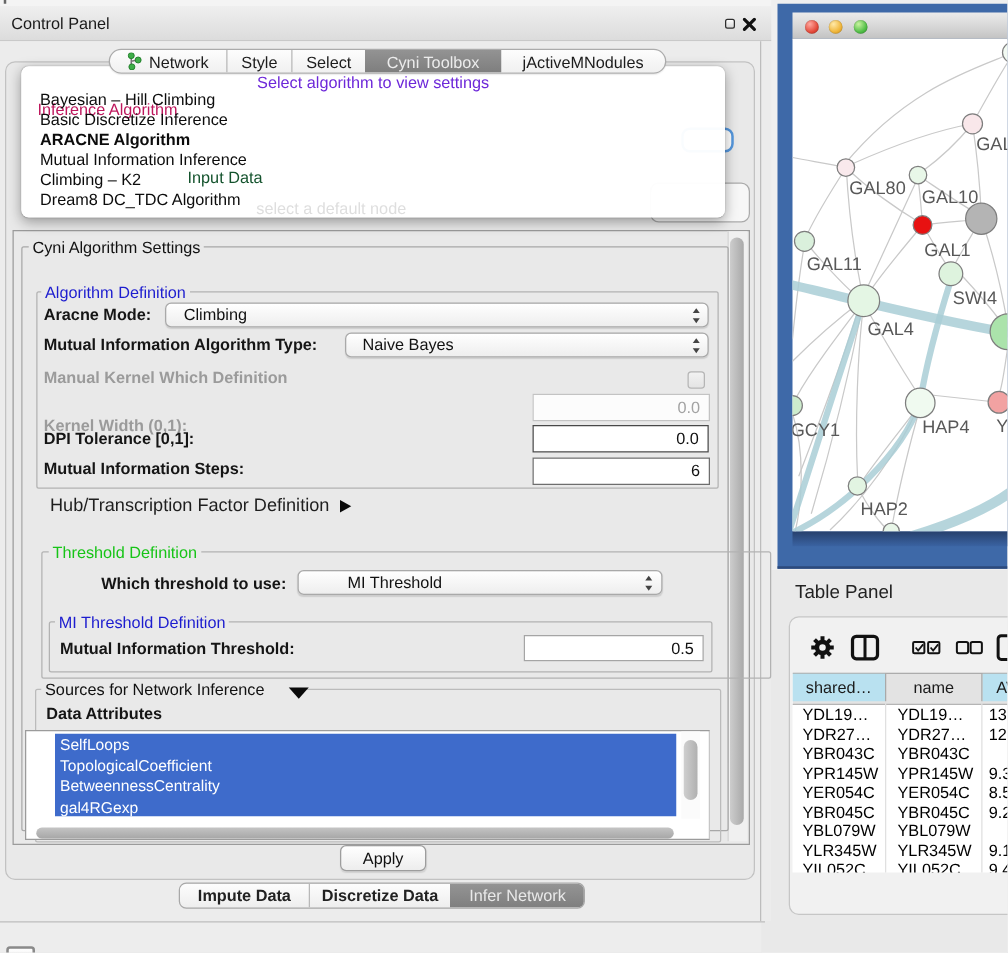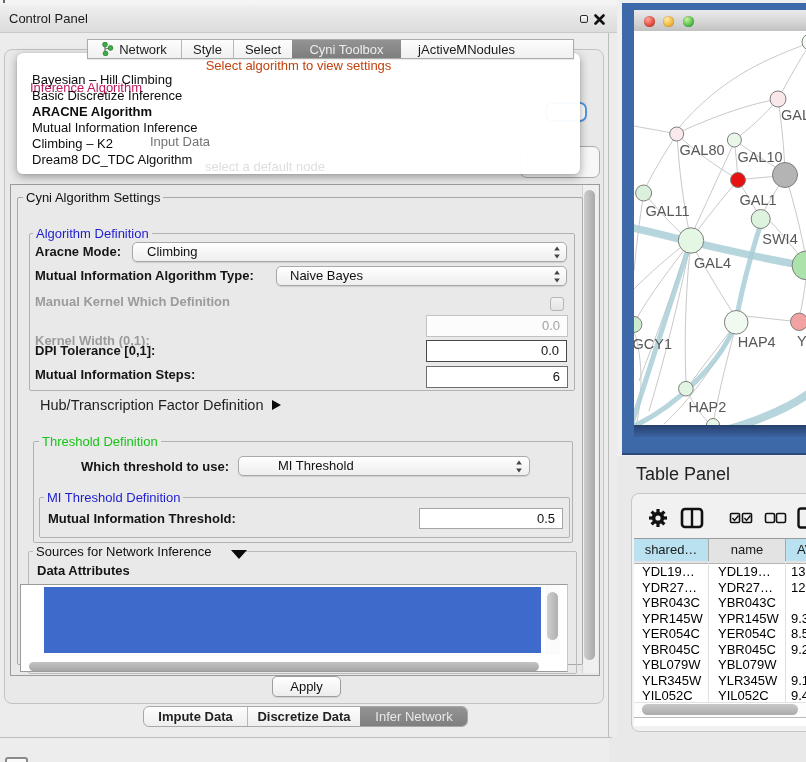--- a/index.html
+++ b/index.html
@@ -20,21 +20,21 @@
 .seg{position:absolute;top:0;height:100%;display:flex;align-items:center;justify-content:center;
      font-size:13px;color:#1c1c1c;}
 .popitem{height:16px;line-height:16px;font-size:13px;color:#0c0c0c;white-space:nowrap;padding-left:14px;}
 </style>
 </head>
 <body>
 
 <div class="ab" style="left:609px;top:0;width:197px;height:762px;background:#efefef;"></div>
 
 <div class="ab" style="left:609px;top:456px;width:197px;height:306px;background:#e9e9e9;"></div>
-<div class="ab lbl" style="left:636px;top:466px;font-size:18px;color:#222;">Table Panel</div>
+<div class="ab lbl" style="left:636px;top:466px;font-size:15px;color:#222;">Table Panel</div>
 
 <div class="ab" style="left:631px;top:493px;width:185px;height:237px;background:#f1f1f1;
      border:1px solid #c6c6c6;border-radius:8px;"></div>
 
 <svg class="ab" style="left:634px;top:502px;" width="172" height="32" viewBox="0 0 172 32">
 
   <g transform="translate(24,16)">
     <g fill="#111">
       <circle r="6.2"></circle>
       <g>
@@ -62,21 +62,21 @@
   </g>
 
   <g stroke="#111" fill="none" stroke-width="1.6">
     <rect x="131.5" y="11.5" width="9" height="9" rx="1.5"></rect>
     <rect x="142.5" y="11.5" width="9" height="9" rx="1.5"></rect>
   </g>
 
   <path d="M178 6.5 h-11 a2.5 2.5 0 0 0 -2.5 2.5 v14 a2.5 2.5 0 0 0 2.5 2.5 h11" fill="none" stroke="#111" stroke-width="2.4"></path>
 </svg>
 
-<div class="ab" style="left:634px;top:538px;width:172px;height:188px;background:#ffffff;overflow:hidden;">
+<div class="ab" style="left:634px;top:538px;width:172px;height:160px;background:#ffffff;overflow:hidden;">
 
   <div class="ab" style="left:0;top:0;width:172px;height:24px;border-top:1px solid #9a9a9a;border-bottom:1px solid #b5b5b5;background:#e3e3e3;"></div>
   <div class="ab" style="left:0px;top:1px;width:74px;height:22px;background:#b9e1f0;"></div>
   <div class="ab" style="left:152px;top:1px;width:20px;height:22px;background:#b9e1f0;"></div>
   <div class="ab" style="left:74px;top:1px;width:1px;height:22px;background:#a9a9a9;"></div>
   <div class="ab" style="left:151px;top:1px;width:1px;height:22px;background:#a9a9a9;"></div>
   <div class="ab" style="left:0;top:4px;width:74px;text-align:center;font-size:13px;color:#1a1a1a;">shared…</div>
   <div class="ab" style="left:75px;top:4px;width:76px;text-align:center;font-size:13px;color:#1a1a1a;">name</div>
   <div class="ab" style="left:163px;top:4px;font-size:13px;color:#1a1a1a;">AV</div>
 
@@ -226,22 +226,22 @@
 <svg class="ab" style="left:594px;top:14px;" width="11" height="11" viewBox="0 0 11 11">
   <path d="M1.5 1.5 L9.5 9.5 M9.5 1.5 L1.5 9.5" stroke="#111" stroke-width="2.6" stroke-linecap="round"></path>
   </svg>
 
 <div class="ab" style="left:0;top:33px;width:617px;height:704px;background:#ececec;"></div>
 <div class="ab" style="left:608px;top:33px;width:1px;height:704px;background:#bdbdbd;"></div>
 <div class="ab" style="left:0;top:737px;width:612px;height:1px;background:#bdbdbd;"></div>
 
 <div class="ab" style="left:4px;top:49px;width:598px;height:653px;background:#e9e9e9;border:1px solid #c2c2c2;border-radius:8px;"></div>
 
-<div class="ab" style="left:87px;top:39px;width:444px;height:18px;z-index:60;border:1px solid #ababab;border-radius:0;
-     background:linear-gradient(#fdfdfd,#f0f0f0);box-shadow:0 1px 1px rgba(0,0,0,0.08);overflow:hidden;padding-left:41px;">
+<div class="ab" style="left:87px;top:39px;width:444px;height:18px;z-index:60;border:1px solid #ababab;border-radius:10px;
+     background:linear-gradient(#fdfdfd,#f0f0f0);box-shadow:0 1px 1px rgba(0,0,0,0.08);overflow:hidden;">
   <div class="seg" style="left:0;width:93px;">
     <svg width="12" height="14" viewBox="0 0 12 14" style="margin-right:5px;">
       <line x1="3" y1="3" x2="3" y2="11" stroke="#777" stroke-width="1.2"></line>
       <line x1="3" y1="7" x2="8" y2="6" stroke="#777" stroke-width="1.2"></line>
       <circle cx="3" cy="2.5" r="2.4" fill="#3fae49" stroke="#1c7a26" stroke-width="0.7"></circle>
       <circle cx="8.5" cy="6" r="2.4" fill="#3fae49" stroke="#1c7a26" stroke-width="0.7"></circle>
       <circle cx="3.5" cy="11.5" r="2.4" fill="#3fae49" stroke="#1c7a26" stroke-width="0.7"></circle>
     </svg>
     Network</div>
   <div class="ab" style="left:93px;top:0;width:1px;height:18px;background:#b8b8b8;"></div>
@@ -289,21 +289,21 @@
 <div class="ab glbl" style="left:35px;top:333px;">Kernel Width (0,1):</div>
 <div class="ab fld" style="left:426px;top:315px;width:133px;height:20px;border:1px solid #c3c3c3;background:#fcfcfc;color:#a3a3a3;line-height:20px;padding-right:7px;">0.0</div>
 <div class="ab lbl b" style="left:35px;top:343px;">DPI Tolerance [0,1]:</div>
 <div class="ab fld" style="left:426px;top:340px;width:132px;height:20px;border:1.5px solid #484848;line-height:20px;padding-right:7px;">0.0</div>
 <div class="ab lbl b" style="left:35px;top:367px;">Mutual Information Steps:</div>
 <div class="ab fld" style="left:426px;top:366px;width:133px;height:20px;border:1px solid #6e6e6e;line-height:20px;padding-right:7px;">6</div>
 
 <div class="ab lbl" style="left:40px;top:397px;font-size:14.5px;color:#1e1e1e;">Hub/Transcription Factor Definition</div>
 <div class="ab" style="left:272px;top:400px;width:0;height:0;border-left:9px solid #0a0a0a;border-top:5.5px solid transparent;border-bottom:5.5px solid transparent;"></div>
 
-<div class="ab grp" style="left:33px;top:441px;width:538px;height:100px;">
+<div class="ab grp" style="left:33px;top:441px;width:538px;height:100px;padding-left:44px;">
   <div class="gt" style="left:5px;color:#17c417;">Threshold Definition</div>
 </div>
 <div class="ab lbl b" style="left:81px;top:459px;">Which threshold to use:</div>
 <div class="ab combo" style="left:238px;top:456px;width:290px;height:18px;">
   <div class="cartext" style="left:11px;margin-left:28px;">MI Threshold</div>
   <div class="arr" style="left:276px;">
       <svg width="8" height="13" viewBox="0 0 8 13">
     <path d="M4 0.5 L6.8 4.4 L1.2 4.4 Z" fill="#434343"></path>
         <path d="M4 12.5 L1.2 8.6 L6.8 8.6 Z" fill="#434343"></path>
       </svg>
@@ -316,20 +316,21 @@
 <div class="ab fld" style="left:419px;top:508px;width:135px;height:19px;border:1px solid #a5a5a5;line-height:19px;padding-right:7px;">0.5</div>
 
 <div class="ab grp" style="left:28px;top:551px;width:547px;height:121px;border-color:#bbbbbb;">
   <div class="gt" style="left:4px;color:#111;font-weight:normal;font-size:13px;">Sources for Network Inference&nbsp;&nbsp;&nbsp;&nbsp;&nbsp;&nbsp;</div>
 </div>
 <div class="ab" style="left:231px;top:550px;width:0;height:0;border-top:9px solid #0a0a0a;border-left:8px solid transparent;border-right:8px solid transparent;"></div>
 <div class="ab lbl b" style="left:37px;top:563px;">Data Attributes</div>
 
 <div class="ab" style="left:20px;top:584px;width:546px;height:86px;background:#ffffff;border:1px solid #9b9b9b;border-right-color:#c6c6c6;overflow:hidden;">
   <div class="ab" style="left:23px;top:2px;width:497px;height:66px;background:#3e6bcb;"></div>
+  <div class="ab" style="left:27px;top:3px;color:#fff;font-size:12.5px;line-height:16.5px;">SelfLoops<br>TopologicalCoefficient<br>BetweennessCentrality<br>gal4RGexp</div>
 
   <div class="ab" style="left:524px;top:0px;width:15px;height:70px;background:#fbfbfb;"></div>
   <div class="ab" style="left:526px;top:7px;width:11px;height:48px;border-radius:6px;background:linear-gradient(90deg,#cfcfcf,#b0b0b0);"></div>
 
   <div class="ab" style="left:8px;top:77px;width:510px;height:9px;border-radius:5px;background:linear-gradient(#c4c4c4,#a6a6a6);"></div>
 </div>
 
 <div class="ab" style="left:272px;top:676px;width:67px;height:19px;background:linear-gradient(#ffffff,#ededed);
      border:1px solid #9d9d9d;border-radius:5px;box-shadow:0 1px 1px rgba(0,0,0,0.1);
      display:flex;align-items:center;justify-content:center;font-size:13px;color:#111;">Apply</div>
@@ -343,23 +344,23 @@
 </div>
 
 <div class="ab" style="left:5px;top:757px;width:19px;height:12px;border:2px solid #8a8a8a;border-radius:3px;background:linear-gradient(#fff,#e2e2e2);"></div>
 
 <div class="ab" style="left:545px;top:102px;width:38px;height:16px;border:2.5px solid #5597dd;border-radius:7px;background:#fff;"></div>
 <div class="ab" style="left:520px;top:146px;width:78px;height:30px;border:1px solid #ababab;border-radius:7px;background:#f7f7f7;"></div>
 
 <div class="ab" style="left:17px;top:53px;width:563px;height:121px;background:rgba(255,255,255,0.97);
      border-radius:6px;box-shadow:0 3px 10px rgba(0,0,0,0.35),0 0 1px rgba(0,0,0,0.3);">
   <div class="ab lbl" style="left:13px;top:27px;color:#be185d;">Inference Algorithm</div>
-  <div class="ab lbl" style="left:133px;top:81px;color:#737373;">Input Data</div>
+  <div class="ab lbl" style="left:133px;top:81px;color:#14532d;">Input Data</div>
   <div class="ab lbl" style="left:188px;top:106px;color:#dedede;">select a default node</div>
-  <div class="ab" style="left:0;top:5px;width:563px;text-align:center;font-size:13px;color:#c2410c;">Select algorithm to view settings</div>
+  <div class="ab" style="left:0;top:5px;width:563px;text-align:center;font-size:13px;color:#6d28d9;">Select algorithm to view settings</div>
   <div class="ab" style="left:1px;top:19px;">
     <div class="popitem">Bayesian – Hill Climbing</div>
     <div class="popitem">Basic Discretize Inference</div>
     <div class="popitem b">ARACNE Algorithm</div>
     <div class="popitem">Mutual Information Inference</div>
     <div class="popitem">Climbing – K2</div>
     <div class="popitem">Dream8 DC_TDC Algorithm</div>
   </div>
 </div>
 

